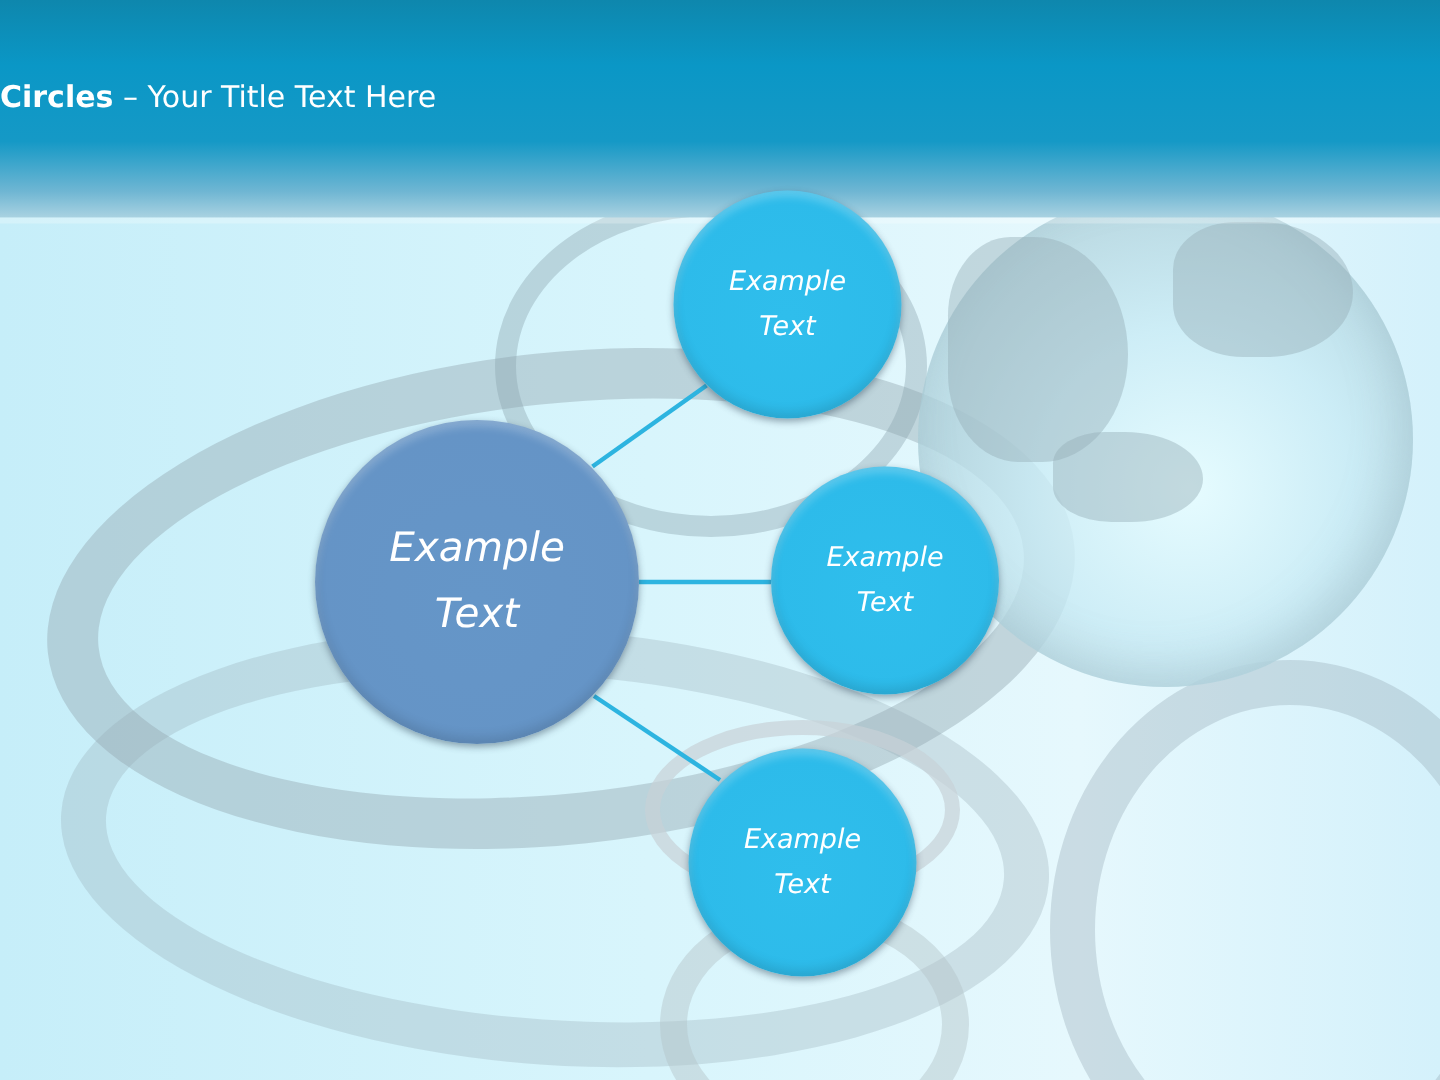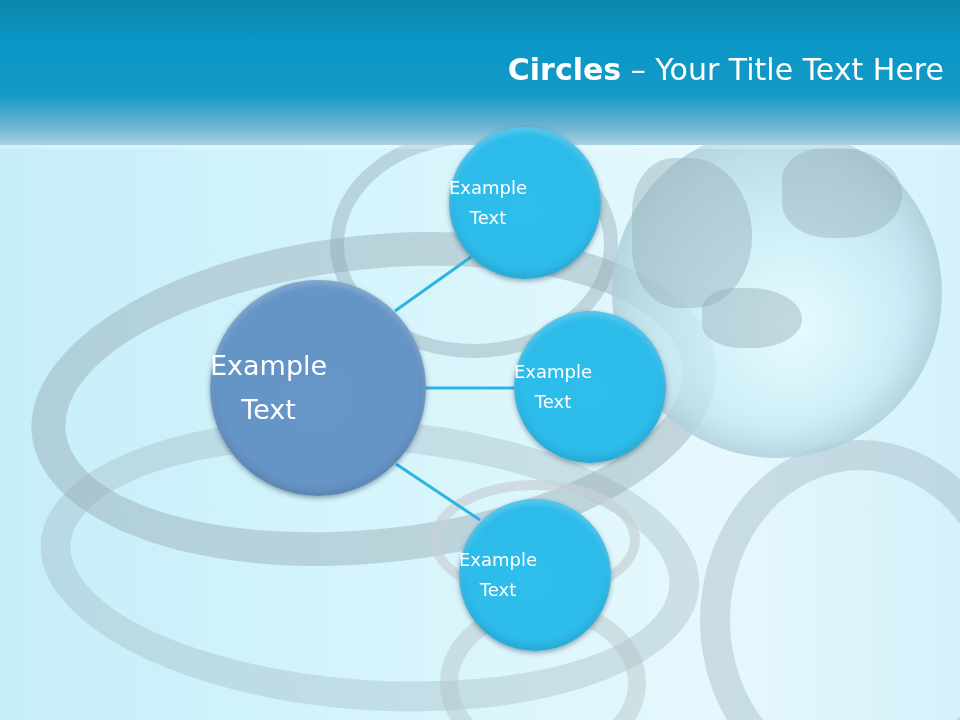--- a/index.html
+++ b/index.html
@@ -11,27 +11,27 @@
   .bg-layer { position: absolute; pointer-events: none; }
   .tube { position: absolute; border-radius: 50%; border-style: solid; border-color: rgba(150,170,180,0.45); }
   .globe { position: absolute; left: 612px; top: 128px; width: 330px; height: 330px; border-radius: 50%;
            background: radial-gradient(circle at 55% 60%, rgba(230,252,255,0.95) 0%, rgba(200,235,245,0.8) 40%, rgba(170,205,215,0.75) 75%, rgba(200,225,232,0.8) 100%);
            box-shadow: inset -8px -10px 30px rgba(140,170,180,0.35); }
   .globe-land { position: absolute; background: rgba(150,175,185,0.45); border-radius: 40% 60% 55% 45%; }
   .header { position: absolute; left: 0; top: 0; width: 960px; height: 145px;
             background: linear-gradient(180deg, #0e87ad 0%, #0a97c6 30%, #1599c6 65%, #6fb6d3 88%, #a9d2e1 100%); }
   .header-shade { position: absolute; left: 0; top: 145px; width: 960px; height: 4px;
                   background: rgba(255,255,255,0.25); }
-  .title { position: absolute; left: 0; top: 52px; width: 944px; text-align: right;
-           color: #ffffff; font-size: 30px; letter-spacing: 0; }
+  .title { position: absolute; left: 0; top: 52px; width: 944px; text-align: left;
+           color: #ffffff; font-size: 20px; letter-spacing: 0; }
   .title b { font-weight: bold; }
   .connector { position: absolute; left: 0; top: 0; }
-  .circle { position: absolute; border-radius: 50%; display: flex; align-items: center; justify-content: flex-start;
+  .circle { position: absolute; border-radius: 50%; display: flex; align-items: center; justify-content: center;
             text-align: center; color: #ffffff; box-sizing: border-box; cursor: pointer;
-            box-shadow: 0 2px 5px rgba(40,60,80,0.45), inset 0 -4px 8px rgba(0,0,0,0.12), inset 0 4px 6px rgba(255,255,255,0.25); }
+            box-shadow: 0 2px 5px rgba(40,60,80,0.45), inset 0 -4px 8px rgba(0,0,0,0.12), inset 0 4px 6px rgba(255,255,255,0.25); font-style: italic; }
   .circle.main { left: 210px; top: 280px; width: 216px; height: 216px;
                  background: radial-gradient(circle at 50% 55%, #6596c8 0%, #6594c6 70%, #5d8cc0 100%);
                  font-size: 27px; line-height: 44px; }
   .circle.sub { width: 152px; height: 152px;
                 background: radial-gradient(circle at 50% 55%, #2fbeec 0%, #2dbbea 70%, #29b2e3 100%);
                 font-size: 18px; line-height: 30px; }
   .circle .label { display: block; width: 100%; }
   .c-top { left: 449px; top: 127px; }
   .c-right { left: 514px; top: 311px; }
   .c-bottom { left: 459px; top: 499px; }

